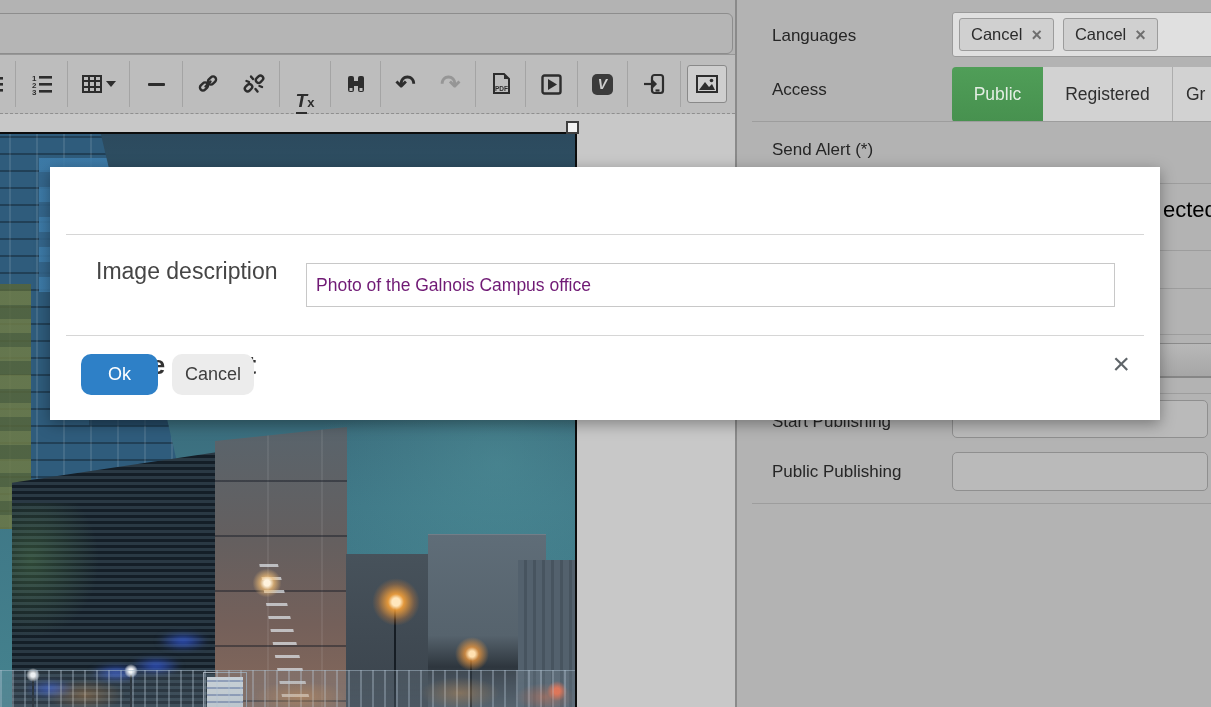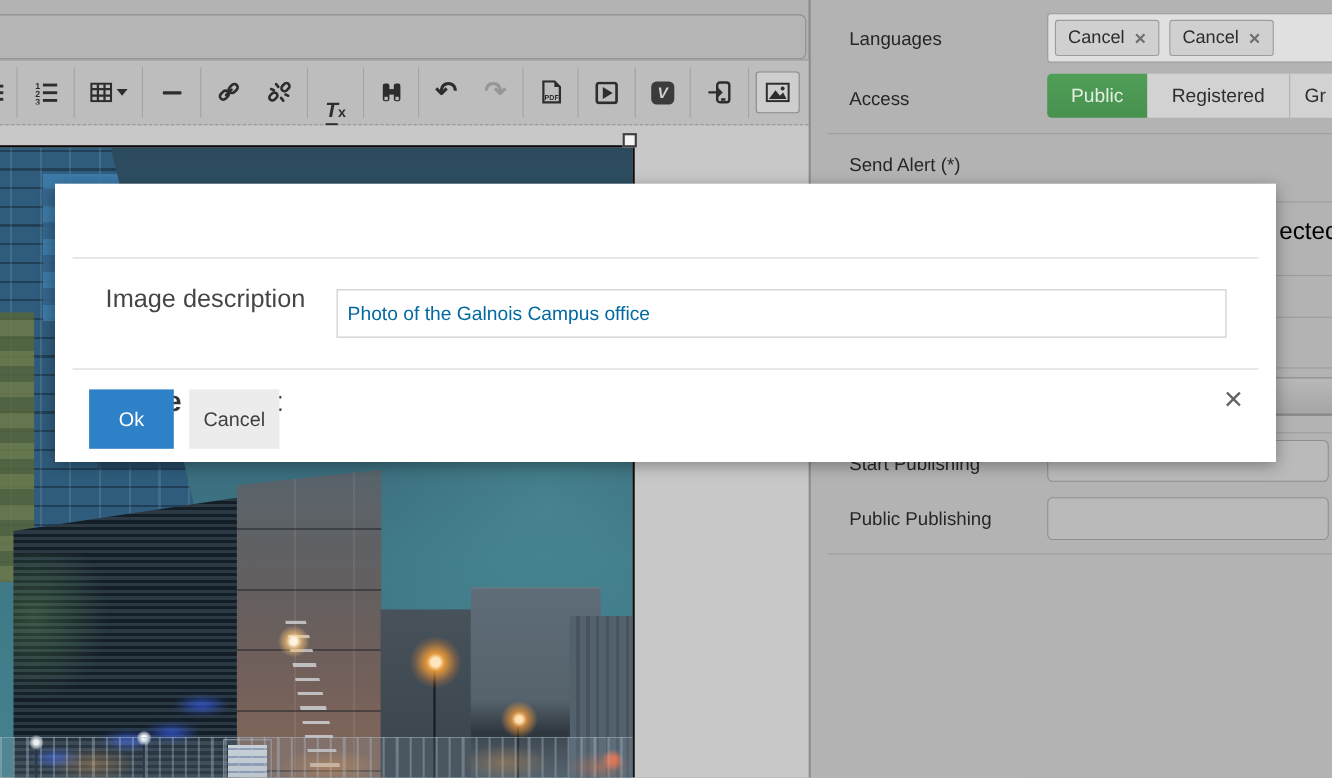--- a/index.html
+++ b/index.html
@@ -111,44 +111,44 @@
   .sidebar{position:absolute;left:739px;top:0;width:472px;height:707px;overflow:hidden;background:#b3b3b3;}
   .sb-label{position:absolute;left:33px;font-size:17px;color:#262626;}
   .divider{position:absolute;left:13px;right:0;border-top:1px solid #9d9d9d;}
   .chips-field{position:absolute;left:213px;top:12px;width:320px;height:45px;background:#e0e0e0;
                border:1px solid #9a9a9a;border-radius:3px;box-sizing:border-box;
                display:flex;align-items:center;padding:0 6px;gap:9px;}
   .chip{height:31px;background:#d0d0d0;border:1px solid #9c9c9c;border-radius:3px;
         display:flex;align-items:center;padding:0 11px;gap:9px;font-size:16.5px;color:#2c2c2c;}
   .chip-x{font-size:18px;font-weight:bold;color:#6f6f6f;line-height:1;}
   .btn-group{position:absolute;left:213px;display:flex;}
-  .sb-btn{height:40px;display:flex;align-items:center;justify-content:center;
+  .sb-btn{height:55px;display:flex;align-items:center;justify-content:center;
           background:#d2d2d2;color:#2f2f2f;font-size:17.5px;border-right:1px solid #adadad;box-sizing:border-box;}
   .sb-btn:first-child{border-radius:4px 0 0 4px;}
   .sb-btn.green{background:linear-gradient(180deg,#509e58,#47914f);color:#e4eee4;border-right:none;}
   .sb-btn.last{border-right:none;}
   .clipped-msg{position:absolute;left:424px;top:197px;font-size:22px;color:#000000;}
   .band{position:absolute;left:13px;right:0;top:343px;height:35px;
         background:linear-gradient(180deg,#b8b8b8,#a6a6a6);
         border-top:1px solid #8b8b8b;border-bottom:2px solid #868686;box-sizing:border-box;}
   .pub-input{position:absolute;left:213px;width:256px;background:#bababa;border:1px solid #8f8f8f;
              border-radius:5px;box-sizing:border-box;}
 
   
   .modal{position:absolute;left:50px;top:167px;width:1110px;height:253px;background:#ffffff;
          box-shadow:0 4px 14px rgba(0,0,0,.35);z-index:20;}
   .modal-title{position:absolute;left:40px;top:184px- ;top:183px;font-size:26px;font-weight:bold;color:#333333;}
   .modal-close{position:absolute;right:30px;top:182px;font-size:30px;color:#5f6569;line-height:1;cursor:default;}
   .m-div1{position:absolute;left:16px;right:16px;top:67px;border-top:1px solid #d6d6d6;}
   .m-div2{position:absolute;left:16px;right:16px;top:168px;border-top:1px solid #d6d6d6;}
   .m-label{position:absolute;left:46px;top:91px;font-size:23px;color:#454545;}
   .m-input{position:absolute;left:256px;top:96px;width:809px;height:44px;border:1px solid #c8c8c8;
-           box-sizing:border-box;font-size:17.5px;color:#0369a1;padding:0 9px;outline:none;
+           box-sizing:border-box;font-size:17.5px;color:#701a75;padding:0 9px;outline:none;
            font-family:"Liberation Sans",sans-serif;background:#fff;}
-  .m-btn{position:absolute;top:187px;height:54px;border:none;font-size:18px;border-radius:0;
+  .m-btn{position:absolute;top:187px;height:41px;border:none;font-size:18px;border-radius:10px;
          font-family:"Liberation Sans",sans-serif;display:flex;align-items:center;justify-content:center;}
   .m-ok{left:31px;width:77px;background:#2e80c7;color:#ffffff;}
   .m-cancel{left:122px;width:82px;background:#ececec;color:#3f3f3f;}
 </style>
 </head>
 <body>
 
 <div class="screen">
 
   <div class="editor-col">

